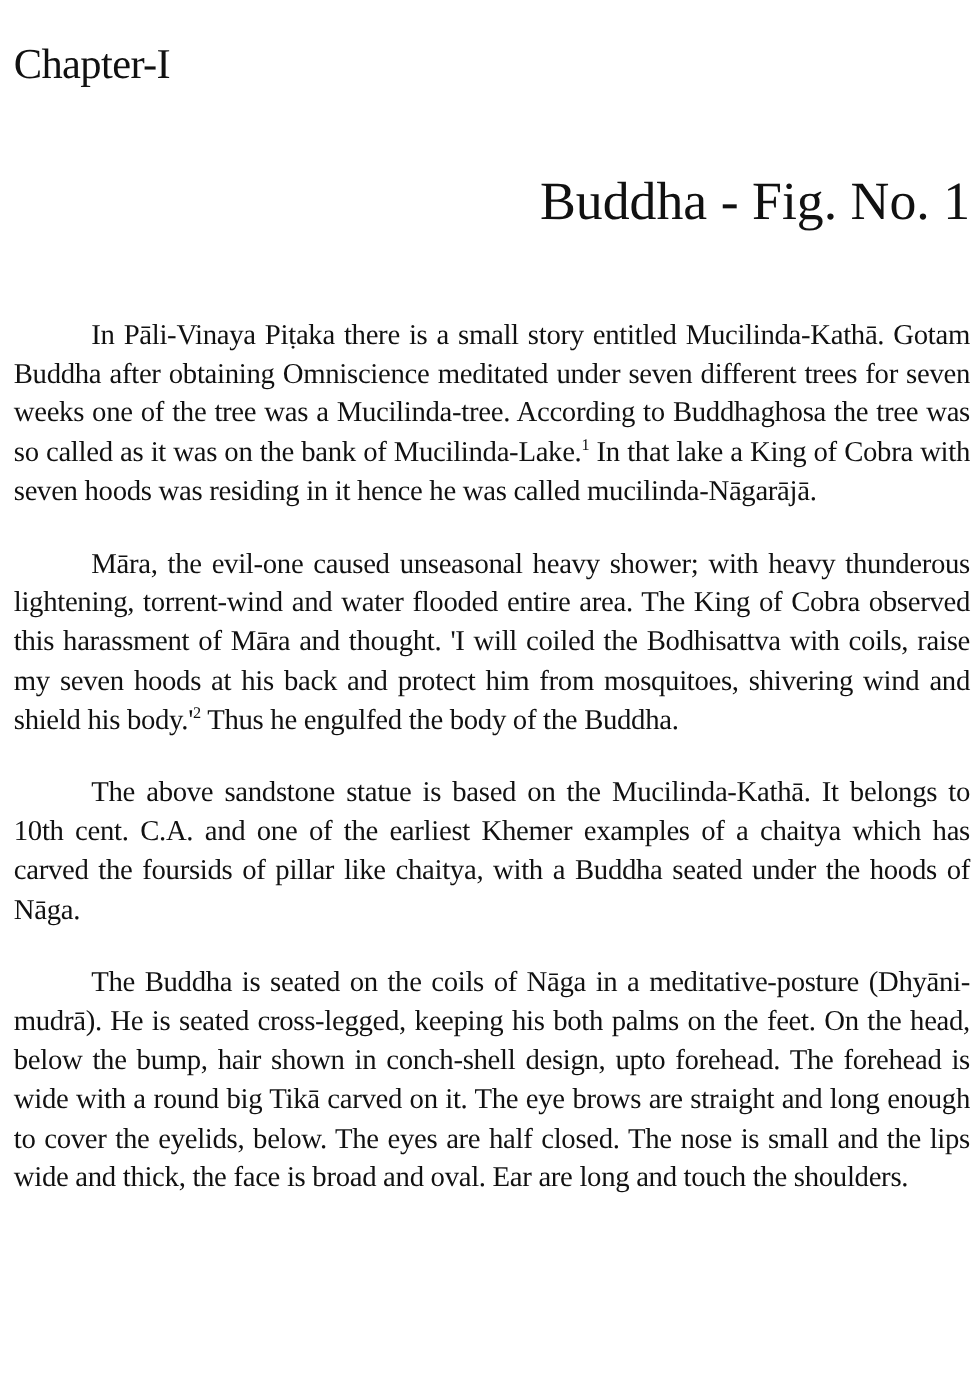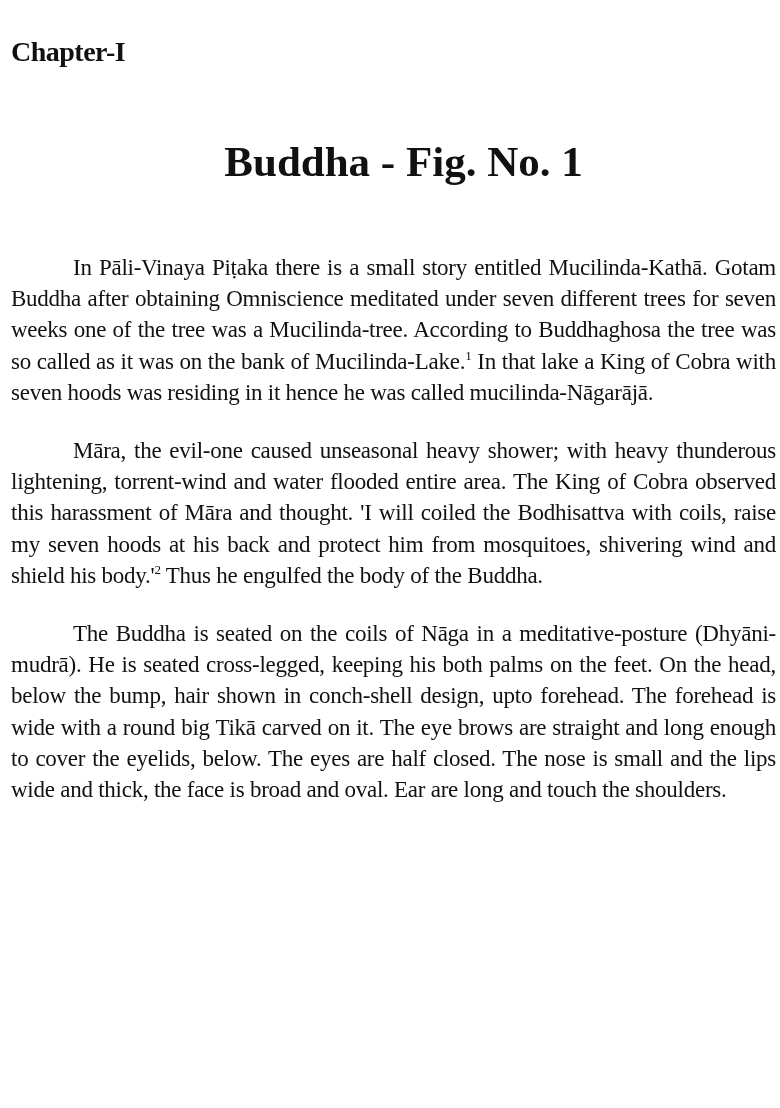--- a/index.html
+++ b/index.html
@@ -4,26 +4,26 @@
   <style>
     html, body { margin: 0; padding: 0; background: #ffffff; }
     body {
       width: 780px; height: 1108px; position: relative; overflow: hidden;
       color: #111111;
       font-family: "Liberation Serif", "DejaVu Serif", serif;
     }
     .page { position: absolute; left: 11px; top: 0; width: 765px; }
     .chapter {
       position: absolute; left: 0; top: 30px;
-      font-size: 28px; font-weight: bold; line-height: 44px;
+      font-size: 34px; font-weight: normal; line-height: 44px;
       letter-spacing: -0.5px;
     }
     .fig-title {
-      position: absolute; left: 0; top: 136px; width: 765px; text-align: center;
-      font-size: 43px; font-weight: bold; line-height: 52px;
+      position: absolute; left: 0; top: 136px; width: 765px; text-align: right;
+      font-size: 43px; font-weight: normal; line-height: 52px;
       padding-left: 20px; box-sizing: border-box;
     }
     .body { position: absolute; left: 0; top: 252px; width: 765px; }
     .para {
       font-size: 23px; line-height: 31.2px; text-align: justify;
       text-indent: 62px; margin: 0 0 27px 0;
       letter-spacing: -0.25px;
       font-family: Liberation Serif, serif;
     }
     sup { font-size: 13px; line-height: 0; vertical-align: 9px; }
@@ -33,16 +33,17 @@
 
 <div class="page">
   <div class="chapter">Chapter-I</div>
   <div class="fig-title">Buddha - Fig. No. 1</div>
 
   <div class="body">
     <p class="para"><span>In Pāli-Vinaya Piṭaka there is a small story entitled Mucilinda-Kathā. Gotam Buddha after obtaining Omniscience meditated under seven different trees for seven weeks one of the tree was a Mucilinda-tree. According to Buddhaghosa the tree was so called as it was on the bank of Mucilinda-Lake.</span><sup>1</sup><span> In that lake a King of Cobra with seven hoods was residing in it hence he was called mucilinda-Nāgarājā.</span></p>
 
     <p class="para"><span>Māra, the evil-one caused unseasonal heavy shower; with heavy thunderous lightening, torrent-wind and water flooded entire area. The King of Cobra observed this harassment of Māra and thought. 'I will coiled the Bodhisattva with coils, raise my seven hoods at his back and protect him from mosquitoes, shivering wind and shield his body.'</span><sup>2</sup><span> Thus he engulfed the body of the Buddha.</span></p>
 
+    <p class="para">The above sandstone statue is based on the Mucilinda-Kathā. It belongs to 10th cent. C.A. and one of the earliest Khemer examples of a chaitya which has carved the foursids of pillar like chaitya, with a Buddha seated under the hoods of Nāga.</p>
 
     <p class="para">The Buddha is seated on the coils of Nāga in a meditative-posture (Dhyāni-mudrā). He is seated cross-legged, keeping his both palms on the feet. On the head, below the bump, hair shown in conch-shell design, upto forehead. The forehead is wide with a round big Tikā carved on it. The eye brows are straight and long enough to cover the eyelids, below. The eyes are half closed. The nose is small and the lips wide and thick, the face is broad and oval. Ear are long and touch the shoulders.</p>
   </div>
 </div>
 
 </body></html>

